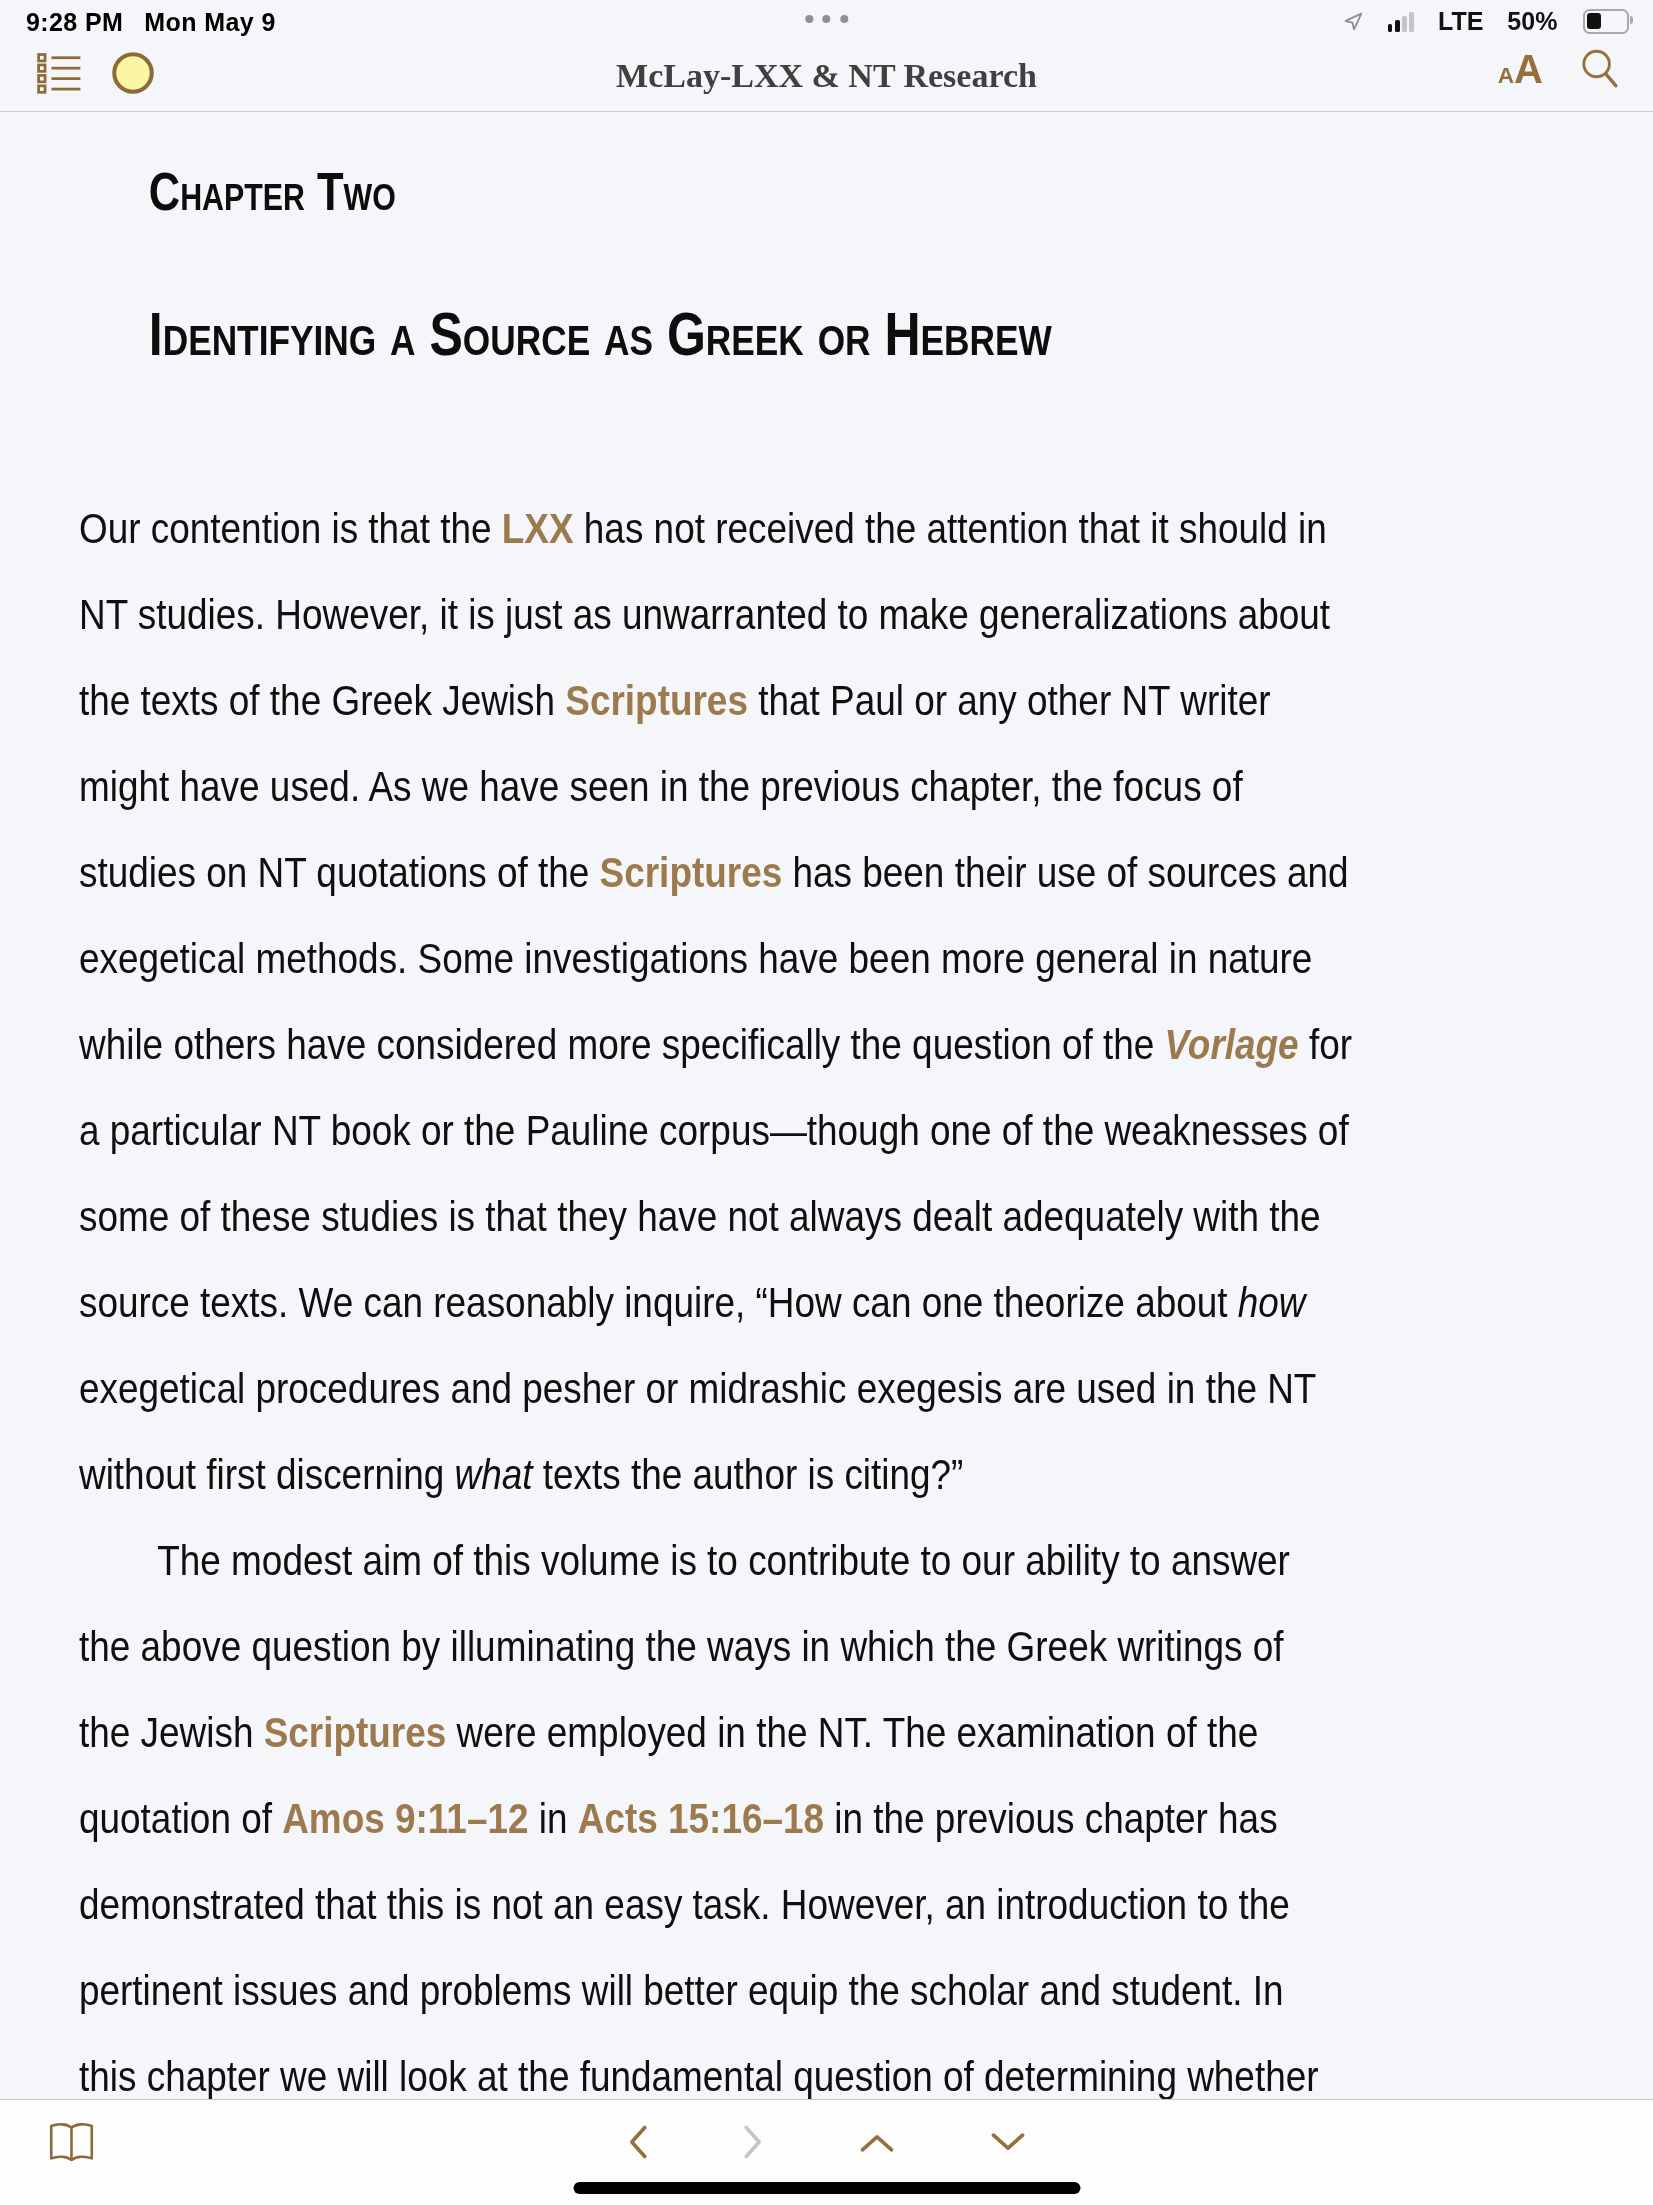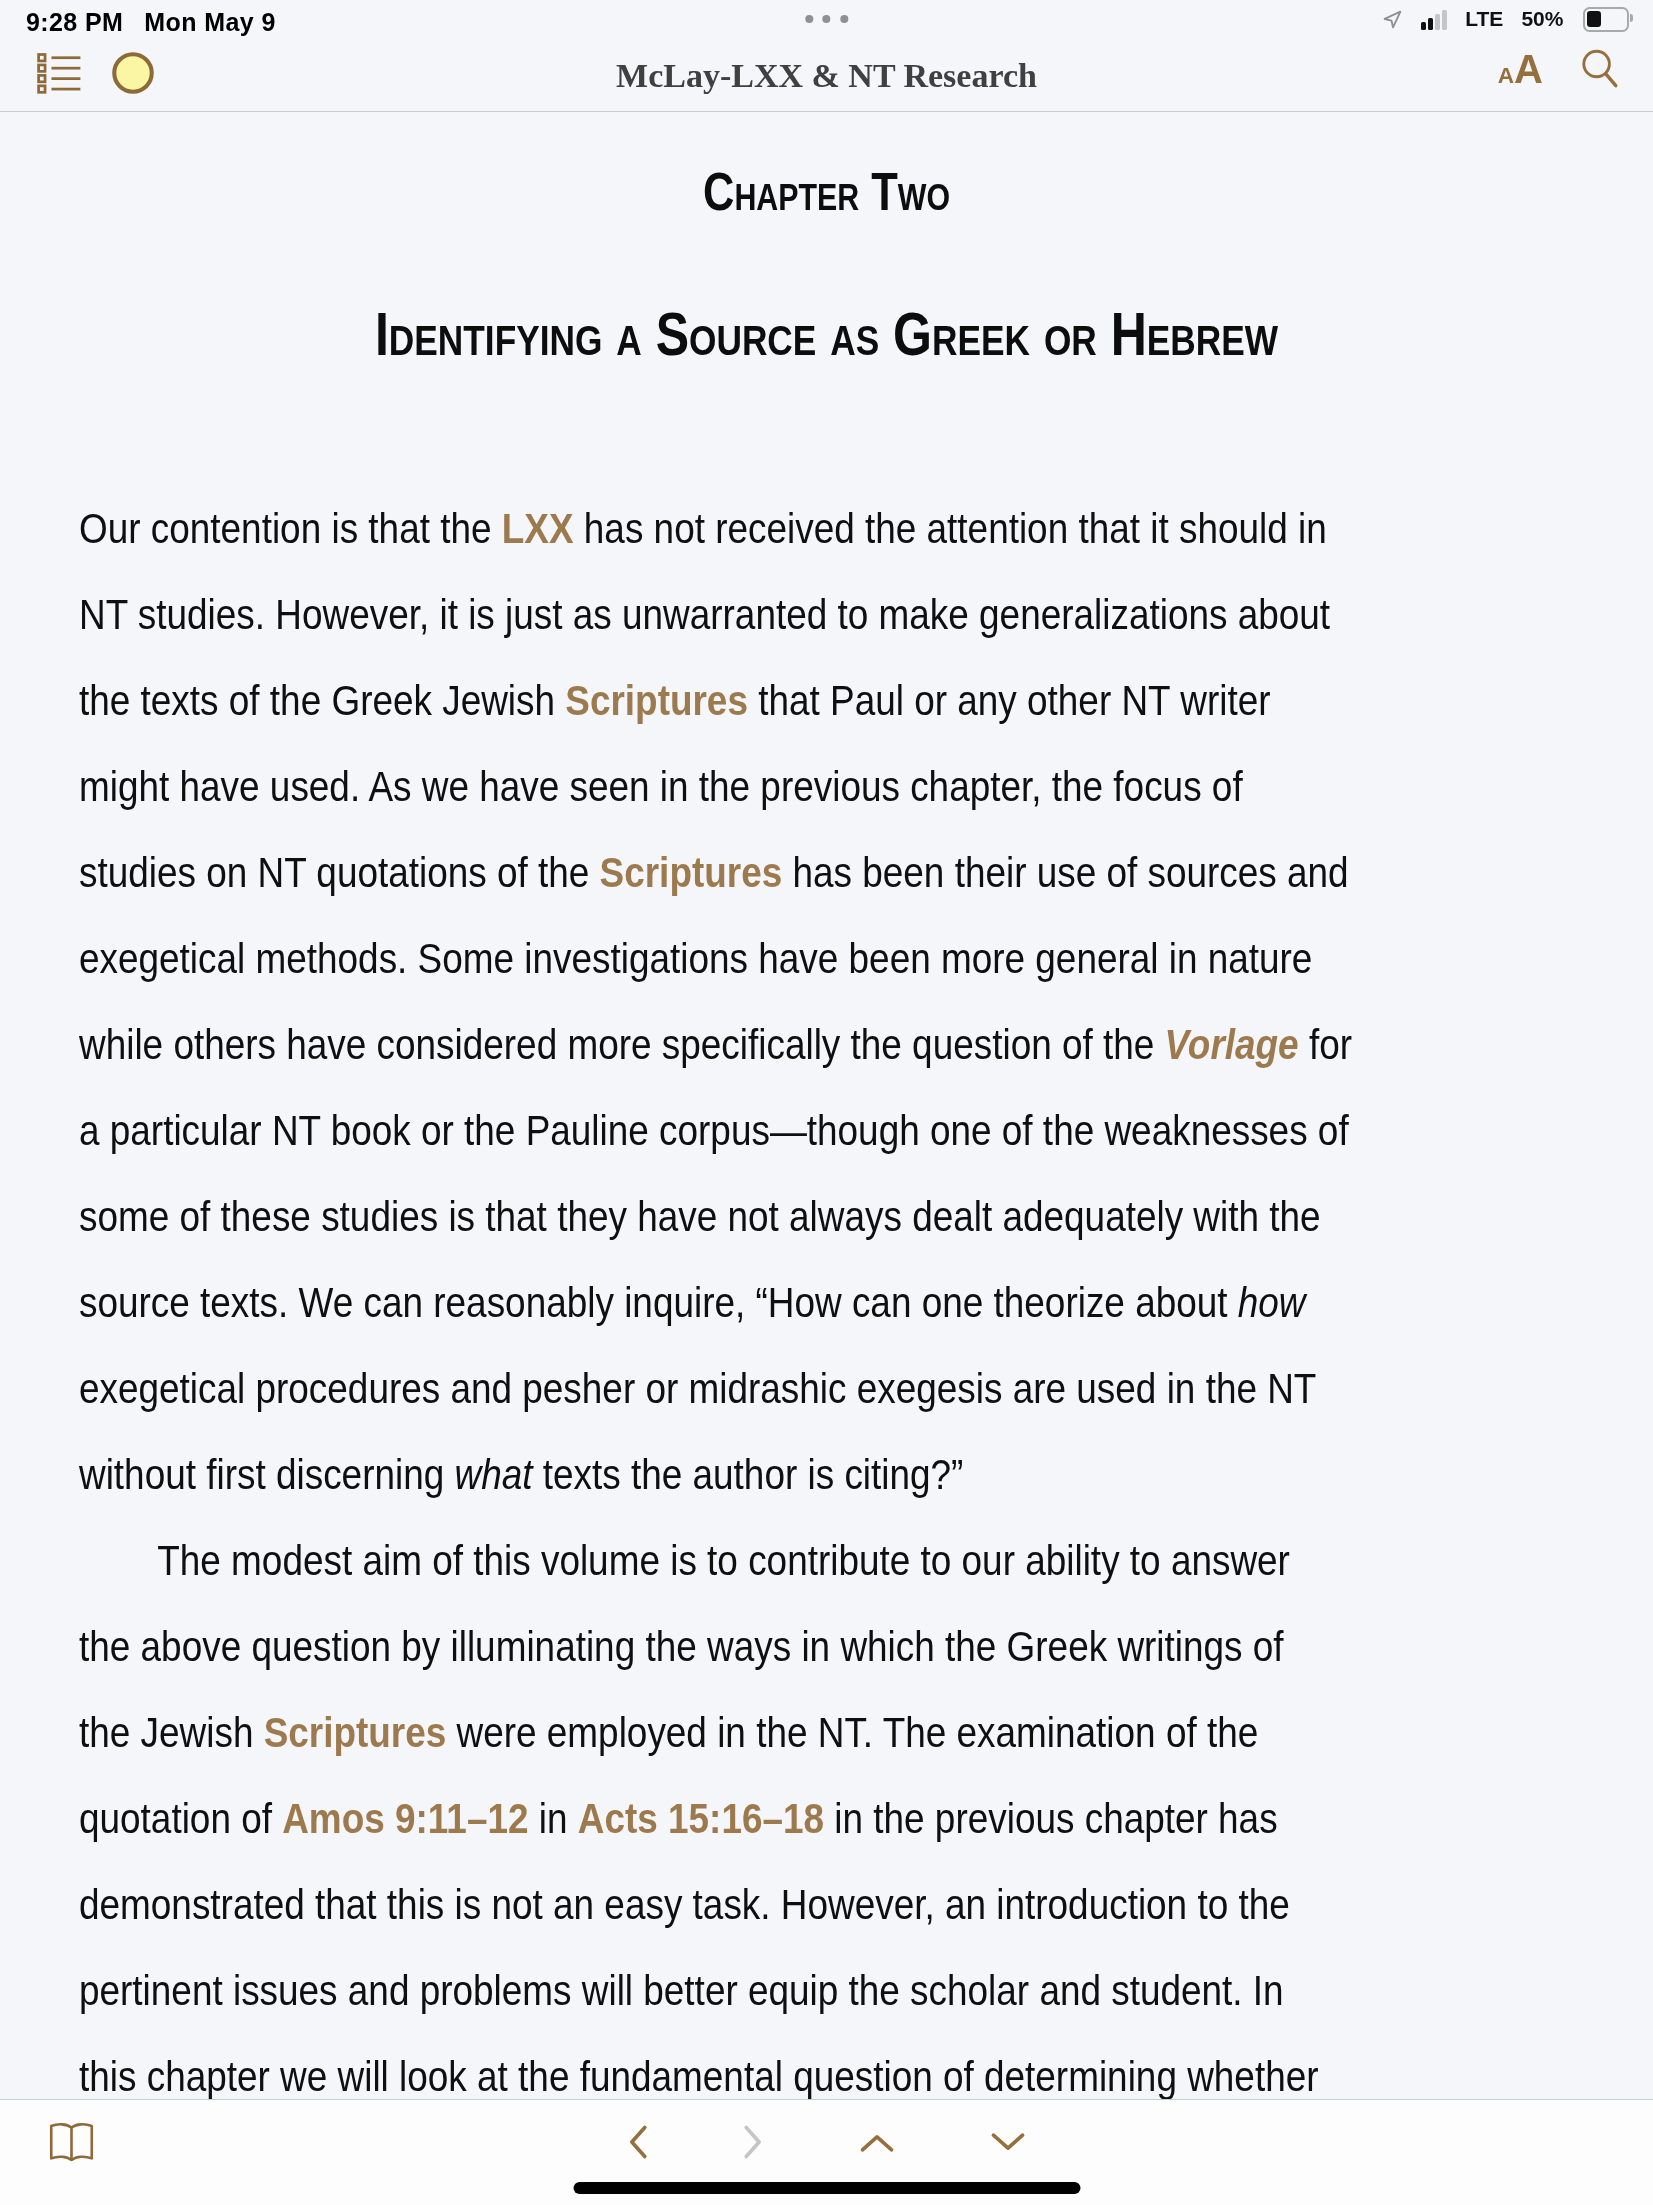--- a/index.html
+++ b/index.html
@@ -7,42 +7,42 @@
     position:relative;width:1653px;height:2205px;overflow:hidden;
     background:#f4f6fa;font-family:"Liberation Sans",sans-serif;
     -webkit-font-smoothing:antialiased;
   }
   
   #statusbar{position:absolute;top:0;left:0;right:0;height:36px;}
   .status-left{position:absolute;left:26px;top:8px;font-size:25px;font-weight:700;color:#000000;letter-spacing:0.4px;}
   .status-left .date{margin-left:21px;}
   .multitask-dots{position:absolute;left:50%;top:14.5px;transform:translateX(-50%);display:flex;gap:9.7px;}
   .multitask-dots i{width:8px;height:8px;border-radius:50%;background:#8f9094;display:block;}
-  .status-right{position:absolute;right:24px;top:6.5px;display:flex;align-items:center;gap:18px;font-size:21px;font-weight:600;color:#111;}
+  .status-right{position:absolute;right:24px;top:6.5px;display:flex;align-items:center;gap:24px;font-size:25px;font-weight:600;color:#111;}
   .sig-bars{display:flex;align-items:flex-end;gap:2.4px;height:21px;}
   .sig-bars i{width:4.8px;border-radius:1.6px;display:block;}
   .sig-bars i:nth-child(1){height:8px;background:#111;}
   .sig-bars i:nth-child(2){height:12px;background:#111;}
   .sig-bars i:nth-child(3){height:16px;background:#c4c5c9;}
   .sig-bars i:nth-child(4){height:20px;background:#c4c5c9;}
   .battery{position:relative;width:42px;height:21px;border:2px solid #a8a9ad;border-radius:6.5px;margin-left:1.6px;}
   .battery .fill{position:absolute;left:2.4px;top:2.4px;bottom:2.4px;width:32%;background:#111;border-radius:3.2px;}
   .battery .nub{position:absolute;right:-5.7px;top:5.7px;width:3.2px;height:8px;background:#a8a9ad;border-radius:0 2.4px 2.4px 0;}
   
   #navbar{position:absolute;top:36px;left:0;right:0;height:75px;border-bottom:1.6px solid #c9cbd0;}
   .nav-left{position:absolute;left:37px;top:14.5px;display:flex;align-items:center;gap:29px;}
   .nav-right{position:absolute;right:34px;top:11.3px;display:flex;align-items:flex-end;gap:36px;}
   .nav-title{position:absolute;left:0;right:0;top:21px;text-align:center;
     font-family:"Liberation Serif",serif;font-weight:700;font-size:34px;color:#404040;}
   .icon-btn{background:none;border:none;padding:0;cursor:pointer;display:flex;align-items:center;}
   .aA{color:#96703c;line-height:1;}
   .aA .small{font-size:22.6px;font-weight:600;}
   .aA .big{font-size:40px;font-weight:600;}
   
-  .heading{position:absolute;left:0;width:100%;text-align:center;color:#0d0d0e;}
+  .heading{position:absolute;left:0;width:100%;text-align:left;color:#0d0d0e;}
   .heading .inner{display:block;transform:scaleX(.82);font-variant:small-caps;font-weight:600;}
   #chapter-label{top:158px;font-size:53px;line-height:68px;}
   #chapter-title{top:292px;font-size:61px;line-height:84px;}
   #body-text{position:absolute;left:79px;top:486px;width:1705px;
     transform:scaleX(.879);transform-origin:0 0;
     font-size:42px;line-height:86px;color:#0f0f10;font-weight:400;}
   .body-line{white-space:nowrap;}
   .body-line.indent{padding-left:89px;}
   .seg-link{color:#9d7a4e;font-weight:600;}
   .seg-italic{font-style:italic;}

